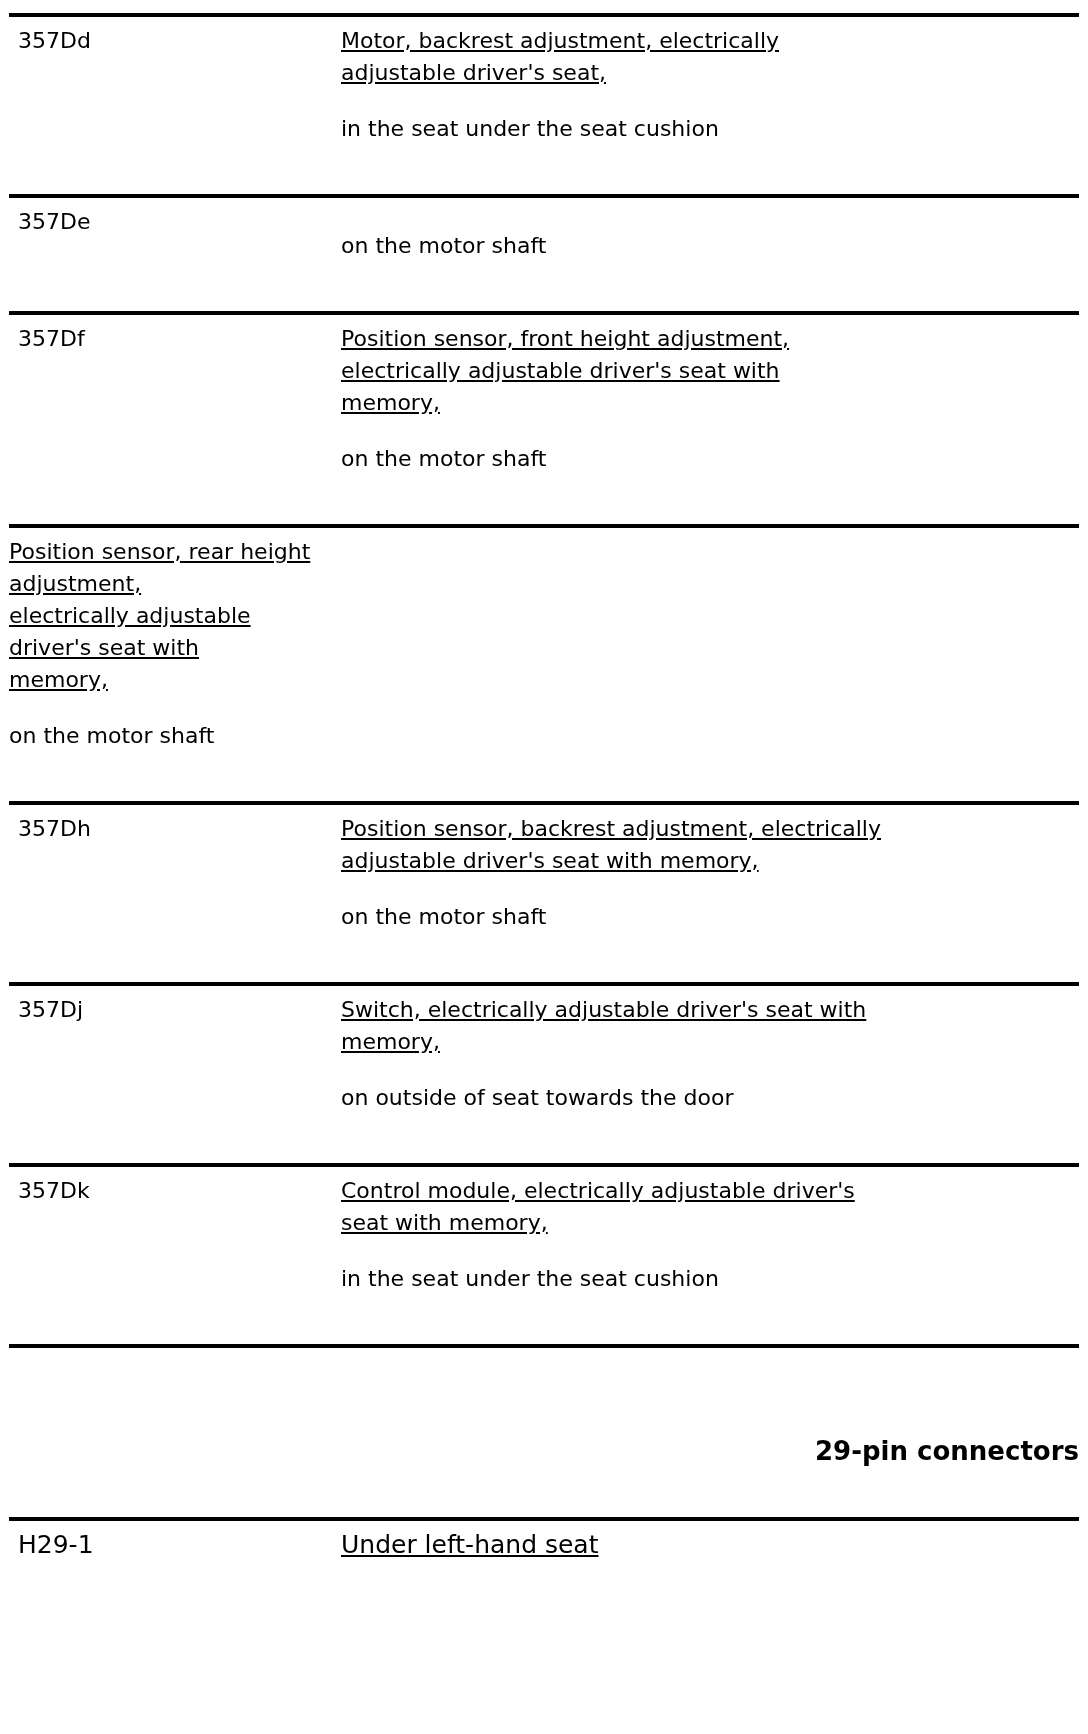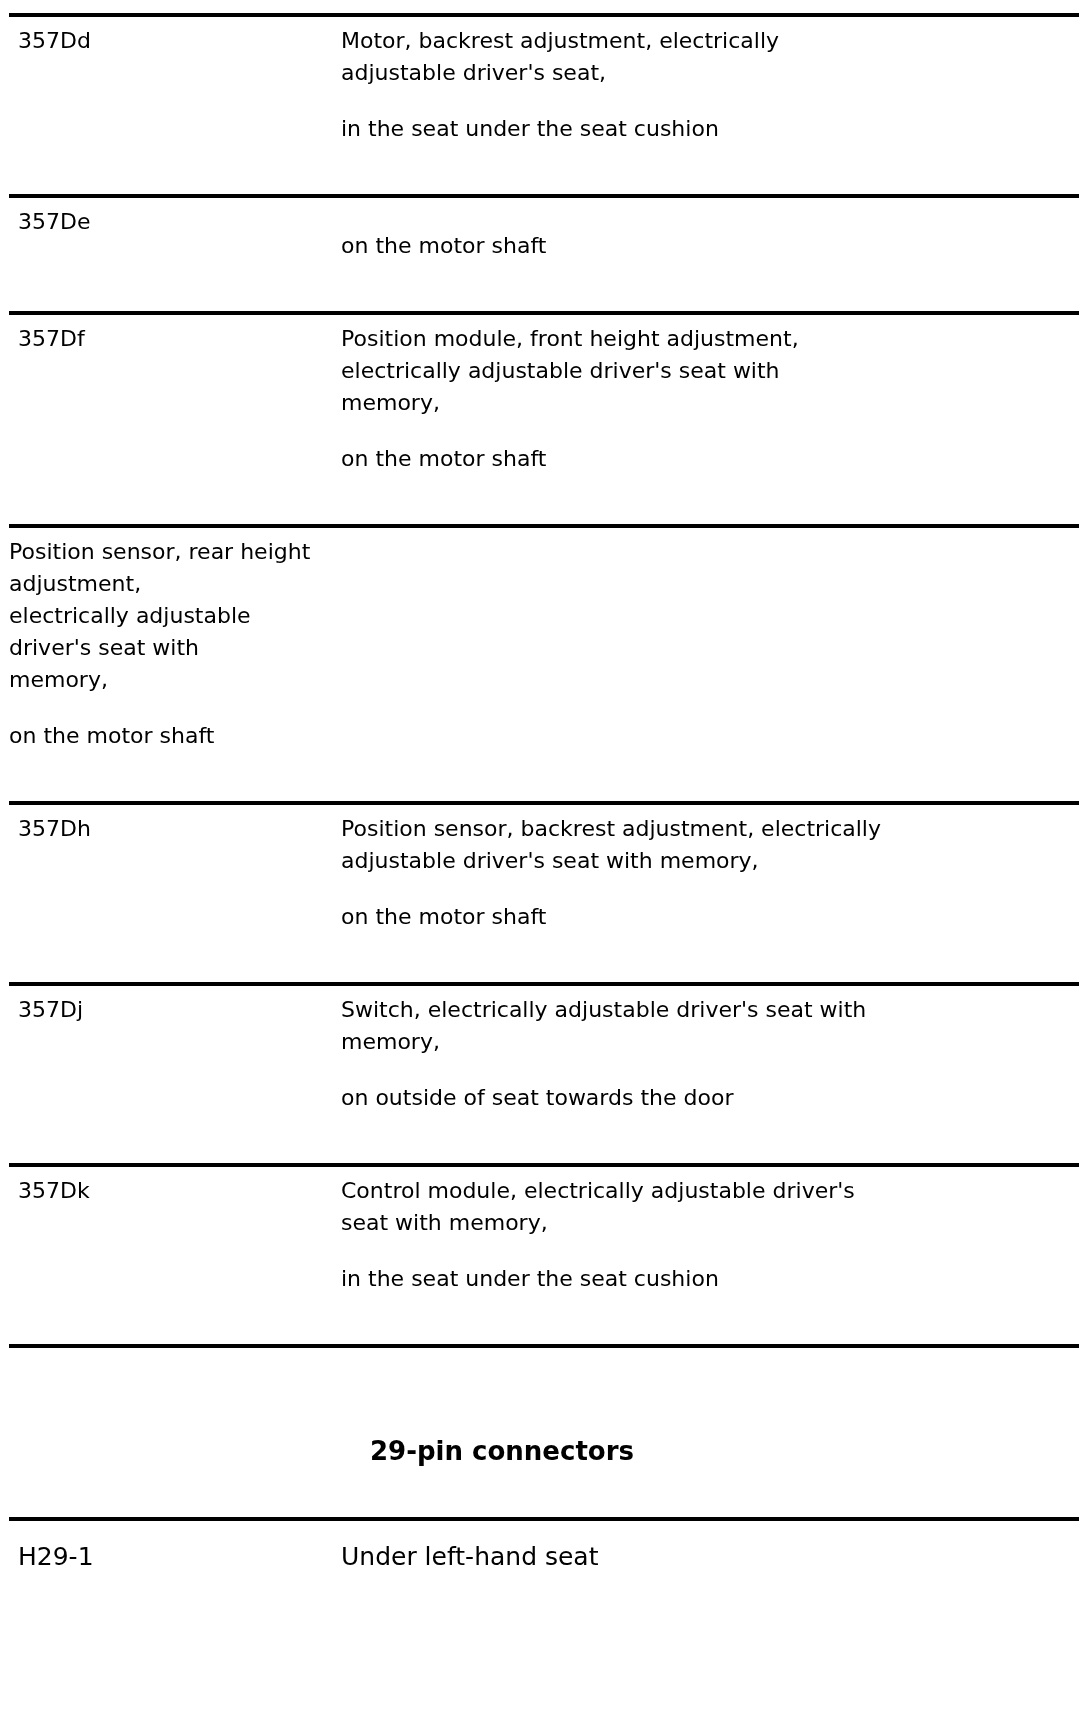--- a/index.html
+++ b/index.html
@@ -23,40 +23,42 @@
     font-size: 22px;
     line-height: 32px;
   }
   .code {
     padding-left: 9px;
     white-space: nowrap;
   }
   .descwrap { padding-right: 10px; }
   .desc {
     white-space: pre-line;
+    text-decoration: underline;
   }
   .loc {
     margin-top: 24px;
     white-space: pre-line;
   }
   .section-heading-block {
     border-top: 4px solid #000000;
     padding: 87px 0 50px 0;
     font-size: 26px;
     line-height: 32px;
   }
   .section-heading {
     font-weight: bold;
     margin-left: 361px;
+    text-align: right;
   }
   .footer-row {
     border-top: 4px solid #000000;
     display: grid;
     grid-template-columns: 332px 1fr;
-    padding: 20px 0 24px 0;
+    padding: 8px 0 24px 0;
     font-size: 25px;
     line-height: 32px;
   }
 </style>
 </head>
 <body>
 
 <div class="doc">
 
   <div class="row">
@@ -71,21 +73,21 @@
   <div class="row">
     <div class="code">357De</div>
     <div class="descwrap">
       <div class="loc">on the motor shaft</div>
     </div>
   </div>
 
   <div class="row">
     <div class="code">357Df</div>
     <div class="descwrap">
-      <div class="desc">Position module, front height adjustment,
+      <div class="desc">Position sensor, front height adjustment,
 electrically adjustable driver's seat with
 memory,</div>
       <div class="loc">on the motor shaft</div>
     </div>
   </div>
 
   <div class="row">
     <div class="descwrap">
       <div class="desc">Position sensor, rear height adjustment,
 electrically adjustable driver's seat with

